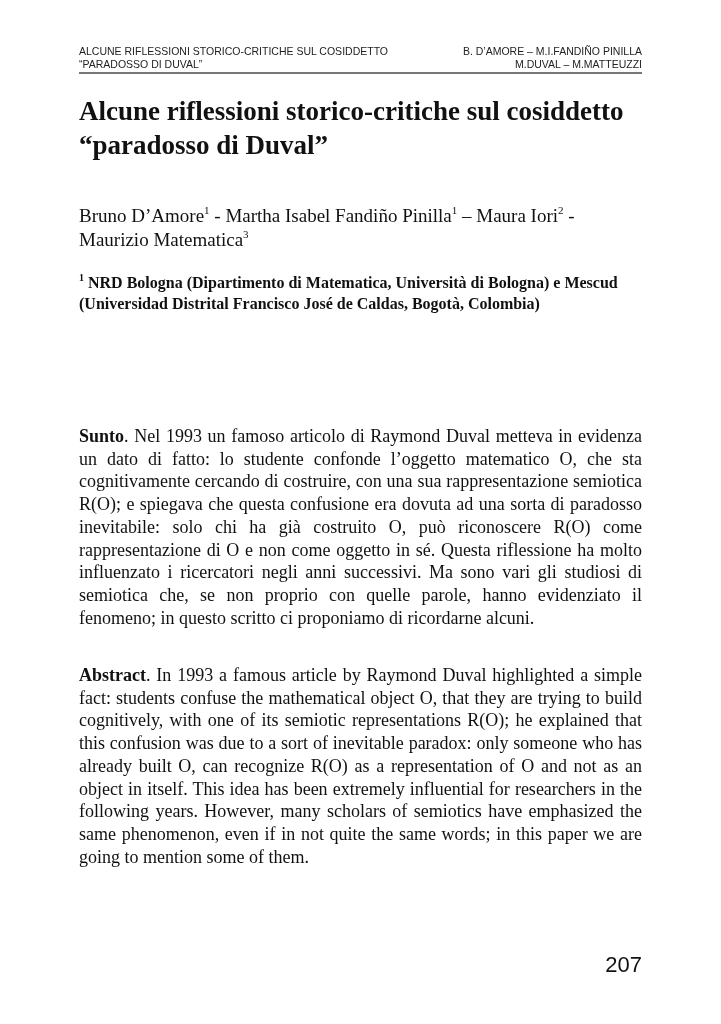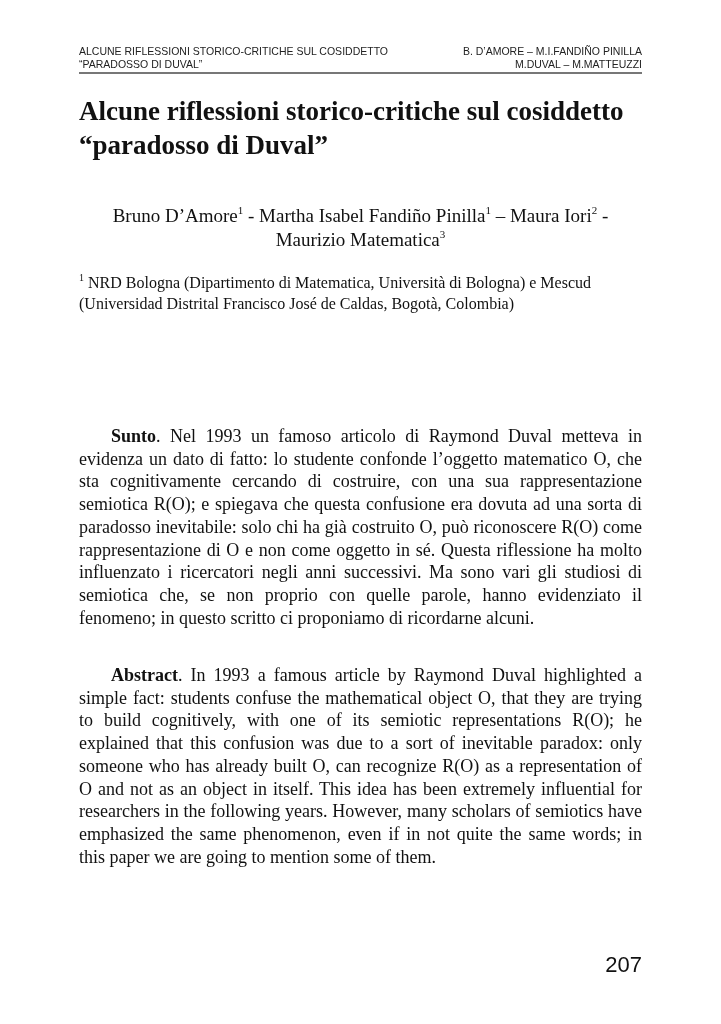--- a/index.html
+++ b/index.html
@@ -13,36 +13,36 @@
     .rh-left { position: absolute; left: 0; top: 0; text-align: left; }
     .rh-right { position: absolute; right: 0; top: 0; text-align: right; }
     .rule { position: absolute; left: 79px; top: 72px; width: 563px; height: 2px; background: #777; }
     .title {
       position: absolute; left: 79px; top: 94px; width: 563px;
       font-family: "Liberation Serif", serif; font-weight: bold; font-size: 27px; line-height: 34px;
       margin: 0; color: #111; text-align: justify; text-align-last: left;
     }
     .title-line { display: block; }
     .authors {
-      position: absolute; left: 79px; top: 204px; width: 563px; text-align: center;
+      position: absolute; left: 79px; top: 204px; width: 563px; 
       font-family: "Liberation Serif", serif; font-size: 19px; line-height: 24px;
     }
     .authors sup { font-size: 11px; vertical-align: 8px; line-height: 0; }
     .affils {
       position: absolute; left: 79px; top: 272px; width: 570px;
       font-family: "Liberation Serif", serif; font-size: 16px; line-height: 21px;
     }
     .affils sup { font-size: 10px; vertical-align: 7px; line-height: 0; }
-    .affil { display: block; white-space: nowrap; }
+    .affil { display: block; white-space: nowrap; font-weight: bold; }
     .para {
       position: absolute; left: 79px; width: 563px;
       font-family: "Liberation Serif", serif; font-size: 18px; line-height: 22.7px;
       text-align: justify; margin: 0;
     }
-    .para .lbl { font-weight: bold; margin-left: 32px; }
+    .para .lbl { font-weight: bold; }
     .sunto { top: 425px; }
     .abstract { top: 664px; }
     .page-number {
       position: absolute; right: 79px; top: 952px;
       font-family: "Liberation Sans", sans-serif; font-size: 22px; color: #111;
     }
   </style>
 </head>
 <body>
 

